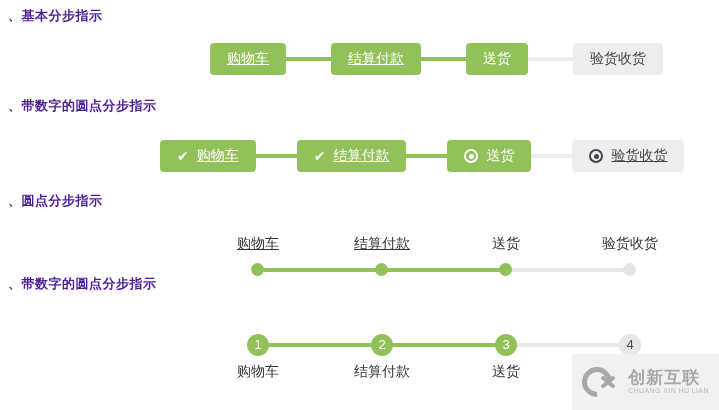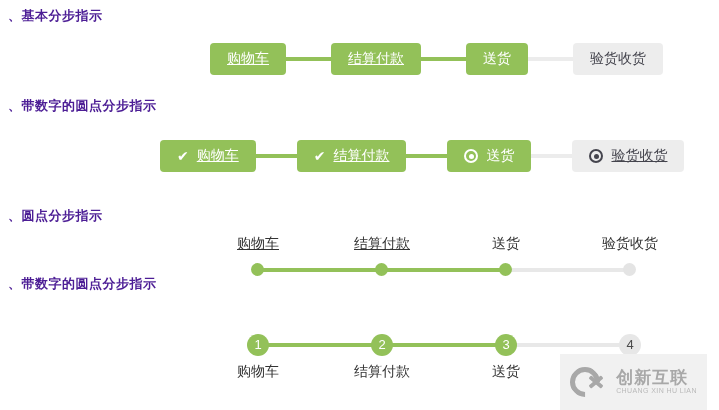--- a/index.html
+++ b/index.html
@@ -6,21 +6,21 @@
   body{
     width:719px;height:410px;position:relative;overflow:hidden;
     background:#ffffff;
     font-family:"Liberation Sans","DejaVu Sans",sans-serif;
     color:#333;
   }
   .sec-title{
     position:absolute;left:8px;margin:0;
     font-size:13px;font-weight:bold;color:#4c1d95;letter-spacing:.5px;
   }
-  #t1{top:7px}#t2{top:97px}#t3{top:207px}#t4{top:275px}
+  #t1{top:7px}#t2{top:97px}#t3{top:192px}#t4{top:275px}
 
   
   .steps-row{position:absolute;display:flex;align-items:center}
   #row1{left:210px;top:43px}
   #row2{left:160px;top:140px}
   .step-btn{
     display:inline-flex;align-items:center;justify-content:center;gap:8px;
     height:32px;padding:0 17px;border-radius:4px;
     background:#93c159;color:#fff;font-size:14px;white-space:nowrap;
   }
@@ -63,21 +63,21 @@
   .numcircle{
     position:absolute;top:0;width:22px;height:22px;border-radius:50%;
     background:#93c159;color:#fff;font-size:13px;text-align:center;line-height:22px;
   }
   .numcircle.gray{background:#e7e7e7;color:#4a4a4a}
   .c1{left:51px}.c2{left:175px}.c3{left:299px}.c4{left:423px}
   .num-labels{margin-top:7px}
 
   
   .watermark{
-    position:absolute;left:560px;top:354px;width:147px;height:56px;
+    position:absolute;left:572px;top:354px;width:147px;height:56px;
     background:#f1f1f1;display:flex;align-items:center;justify-content:center;gap:14px;
   }
   .wm-logo{position:relative;width:32px;height:32px;flex:0 0 32px}
   .wm-ring{
     position:absolute;left:0;top:1px;width:30px;height:30px;box-sizing:border-box;
     border:5px solid #a8a8a8;border-right-color:transparent;border-radius:50%;
     transform:rotate(45deg);
   }
   .wm-x{position:absolute;right:-2px;top:9px;width:16px;height:14px}
   .wm-x::before,.wm-x::after{

